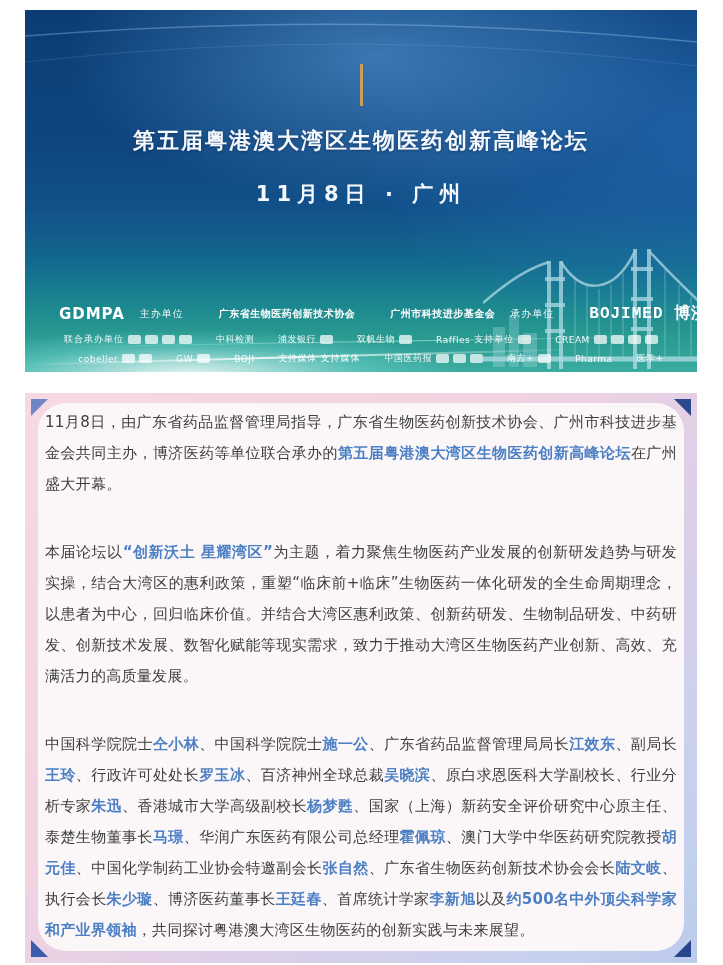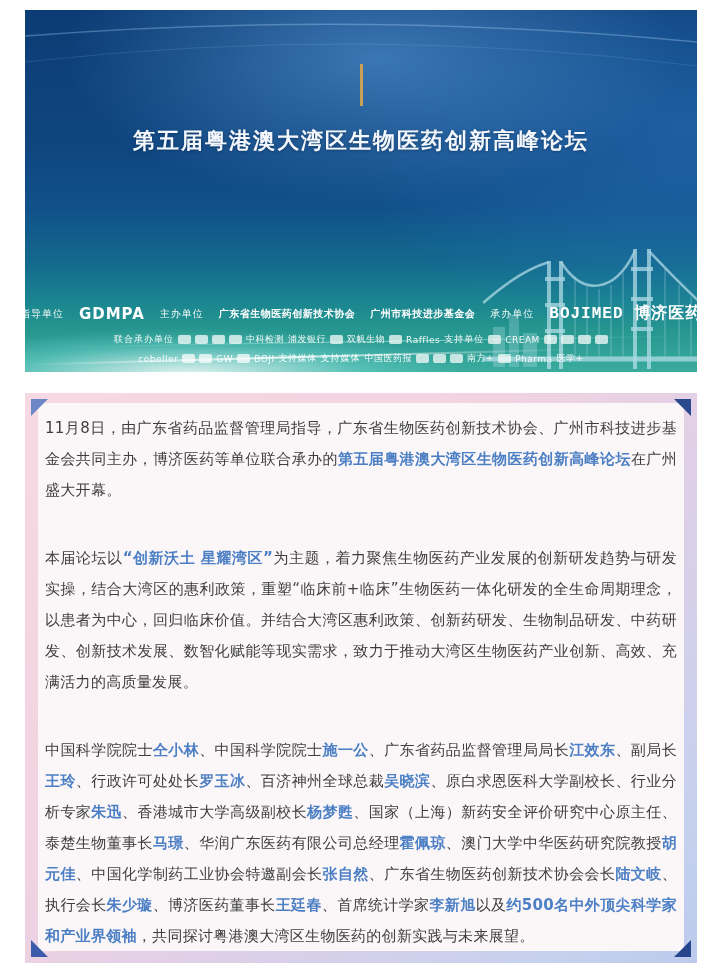--- a/index.html
+++ b/index.html
@@ -48,59 +48,60 @@
   .bdate{
     position:relative;margin-top:24px;text-align:center;color:#f4f8fc;
     font-size:21px;font-weight:bold;letter-spacing:6px;
   }
   .sponsor-rows{position:absolute;left:0;right:0;bottom:7px;display:flex;flex-direction:column;gap:6px;}
   .logo-row{display:flex;justify-content:center;align-items:center;color:#fff;white-space:nowrap;}
   .row-primary{gap:15px;margin-bottom:3px;}
   .row-minor{gap:4px;}
   .role{font-size:10px;color:rgba(255,255,255,.96);letter-spacing:1px;}
   .row-minor .role{font-size:9px;}
-  .brand{font-size:10px;font-weight:bold;color:#ffffff;letter-spacing:.5px;}
+  .brand{font-size:10px;font-weight:bold;color:#ffffff;letter-spacing:.5px;margin-left:20px;}
   .brand-lg{font-size:15px;letter-spacing:1px;}
   .brand-serif{font-family:Liberation Mono, monospace;font-size:16px;letter-spacing:1px;}
   .row-minor .brand{font-size:9px;font-weight:400;color:rgba(255,255,255,.93);}
   .mark{width:13px;height:9px;border-radius:2px;background:rgba(255,255,255,.72);display:inline-block;}
   
   .frame{
     position:absolute;left:25px;top:393px;width:672px;height:570px;box-sizing:border-box;
     padding:10px 13px 12px 13px;
     background:linear-gradient(135deg,#f6d9e2 0%, #f2d3e1 38%, #ddcfe8 62%, #c5d1ee 88%, #bccaec 100%);
   }
   .tri{position:absolute;width:0;height:0;}
   .tri-tl{left:6px;top:6px;border-top:17px solid #6d87c6;border-right:17px solid transparent;}
   .tri-tr{right:6px;top:6px;border-top:17px solid #2b4a8e;border-left:17px solid transparent;}
   .tri-bl{left:6px;bottom:6px;border-bottom:17px solid #3a5cab;border-right:17px solid transparent;}
   .tri-br{right:6px;bottom:6px;border-bottom:17px solid #27468e;border-left:17px solid transparent;}
   .inner{
     box-sizing:border-box;width:100%;height:100%;overflow:hidden;
-    background:#fbf7f9;padding:10px 7px 0 7px;
+    background:#fbf7f9;padding:4px 7px 0 7px;border-radius:28px;
   }
   .inner p{
     margin:0 0 37px 0;font-size:15px;line-height:31px;color:#3e3e3e;
     text-align:justify;letter-spacing:.3px;
   }
   .hl{color:#4c7fc4;font-weight:bold;}
 </style>
 </head>
 <body>
 
 <div class="banner">
   <svg class="arcs" width="672" height="80" viewBox="0 0 672 80">
     <path d="M0,26 Q336,0 672,32" fill="none" stroke="rgba(170,210,245,0.35)" stroke-width="1.5"></path>
     <path d="M0,52 Q336,14 672,56" fill="none" stroke="rgba(170,210,245,0.15)" stroke-width="1"></path>
   </svg>
 
   <div class="title-row">
     <span class="tdiv"></span>
   </div>
   <div class="subtitle">第五届粤港澳大湾区生物医药创新高峰论坛</div>
+  <div class="bdate">11月8日 · 广州</div>
 
   <svg class="bridge" width="220" height="145" viewBox="0 0 220 145">
     <g stroke="rgba(190,228,238,0.8)" fill="none">
       <rect x="10" y="96" width="12" height="40" fill="rgba(190,228,238,0.35)" stroke="none"></rect>
       <rect x="26" y="84" width="10" height="52" fill="rgba(190,228,238,0.3)" stroke="none"></rect>
       <rect x="40" y="102" width="14" height="34" fill="rgba(190,228,238,0.35)" stroke="none"></rect>
       <line x1="66" y1="30" x2="66" y2="138" stroke-width="4"></line>
       <line x1="78" y1="30" x2="78" y2="138" stroke-width="4"></line>
       <line x1="62" y1="48" x2="82" y2="48" stroke-width="4"></line>
       <line x1="62" y1="74" x2="82" y2="74" stroke-width="4"></line>

